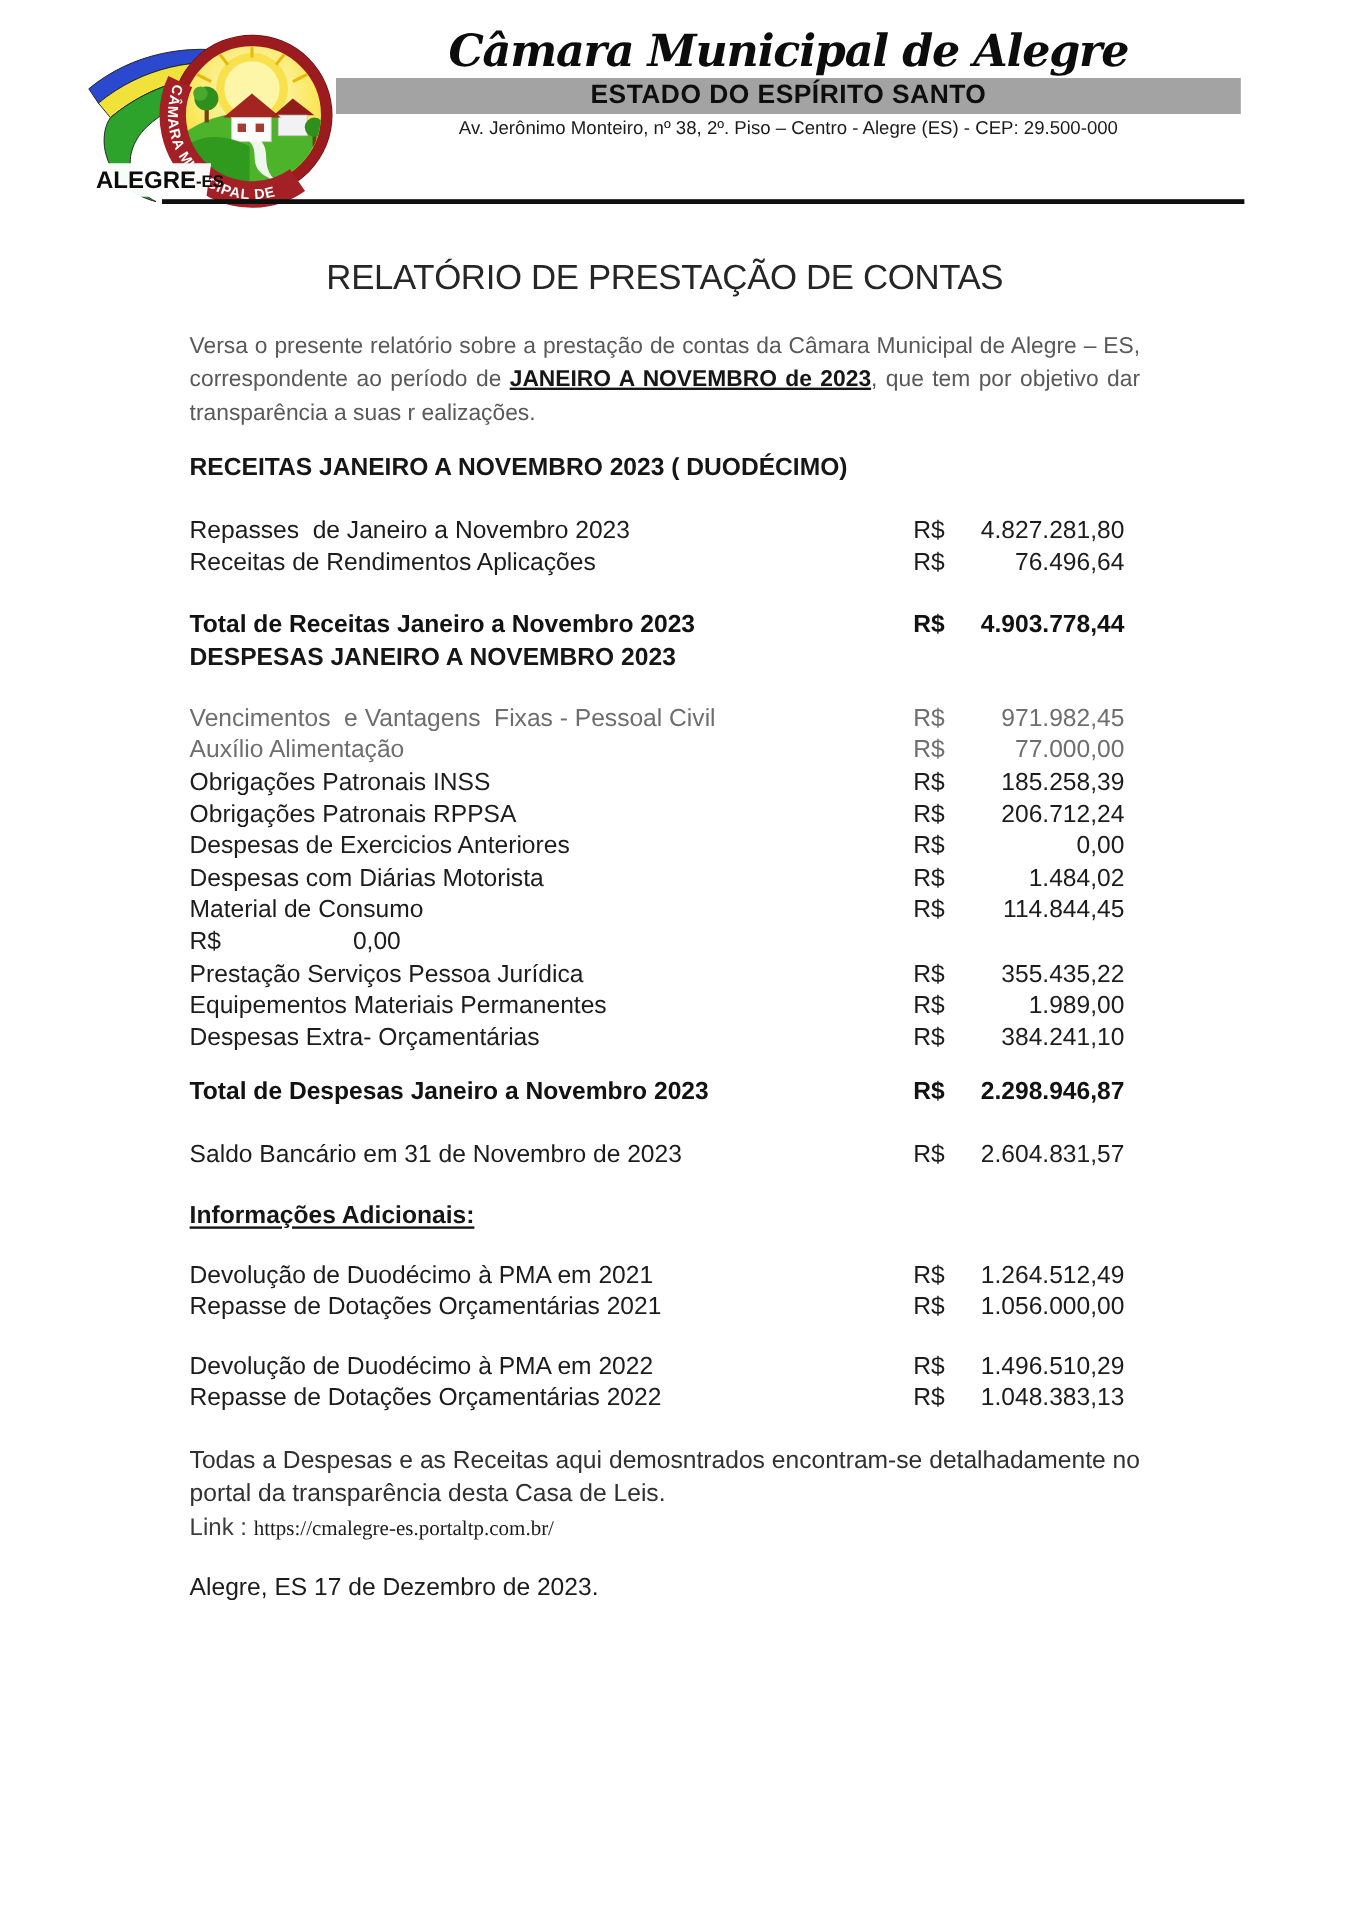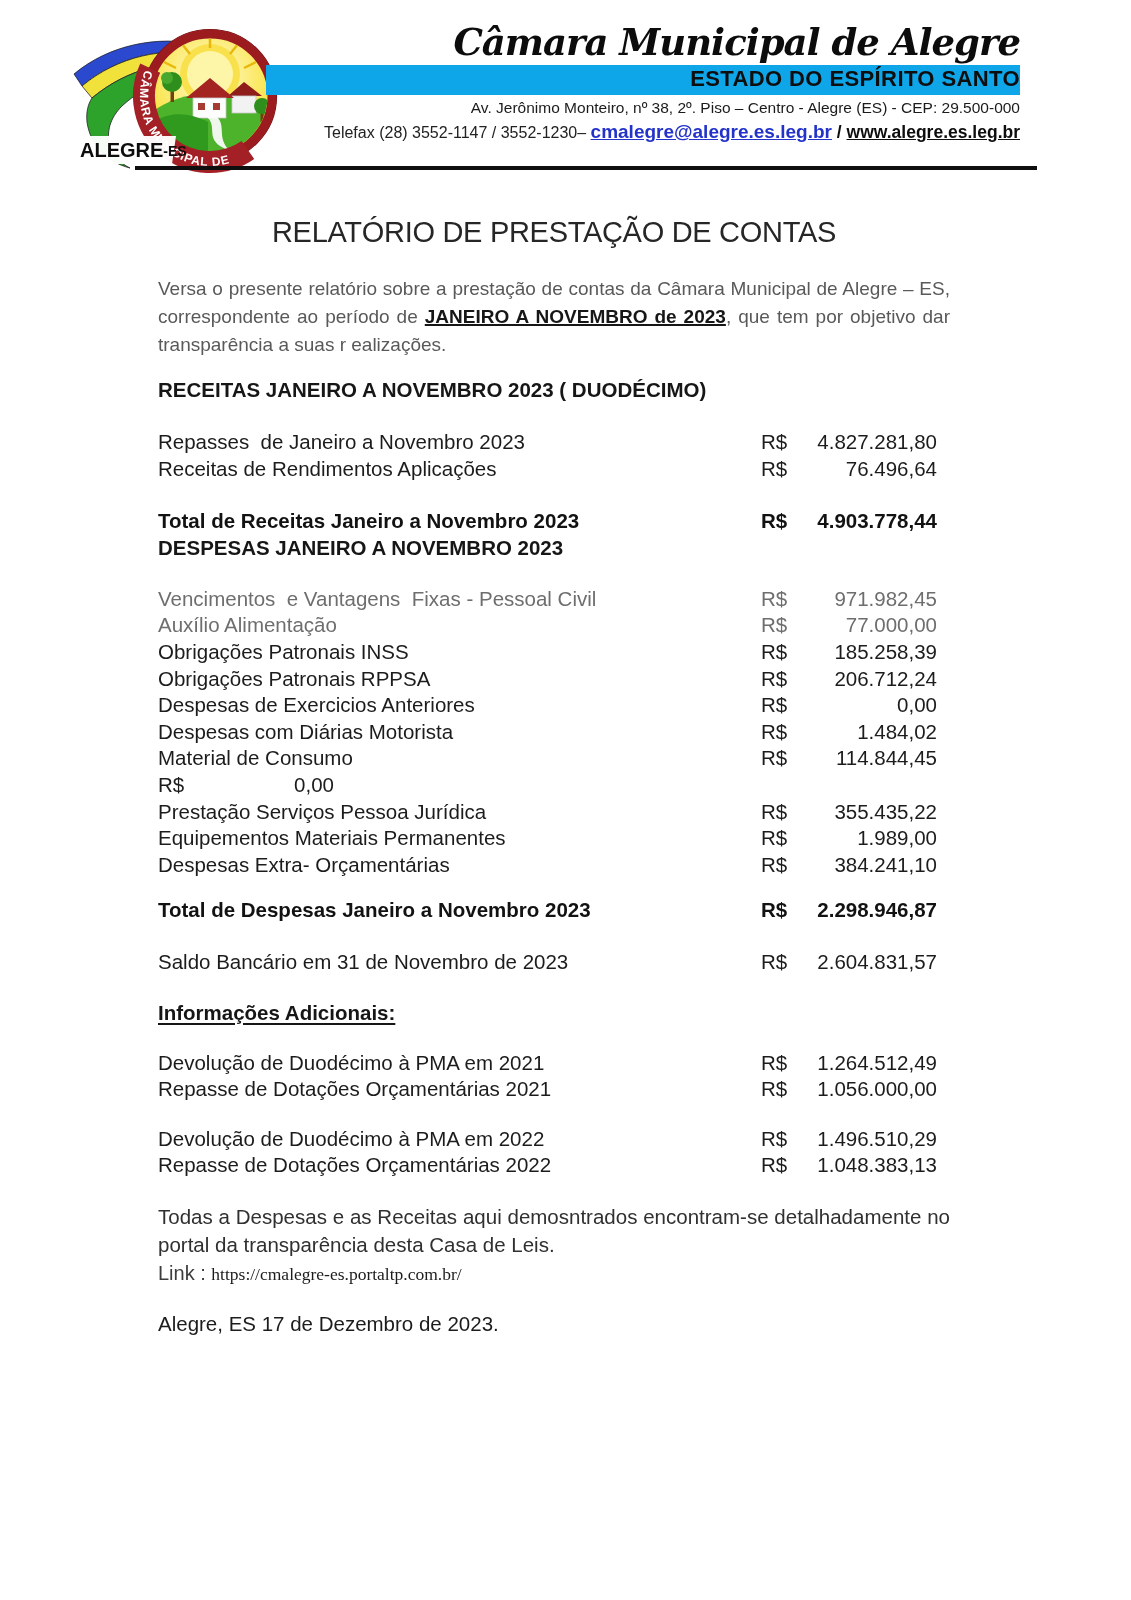--- a/index.html
+++ b/index.html
@@ -4,27 +4,27 @@
 <style>
   html,body { margin:0; padding:0; background:#ffffff; }
   .page {
     position:relative; width:1131px; height:1600px; background:#ffffff;
     font-family:"Liberation Sans", sans-serif; color:#1d1d1d; overflow:hidden;
   }
 
   
   .letterhead { position:absolute; left:0; top:0; width:1131px; height:170px; }
   .logo { position:absolute; left:70px; top:24px; width:220px; height:150px; }
-  .head-right { position:absolute; left:266px; top:22px; width:754px; text-align:right; }
+  .head-right { position:absolute; left:280px; top:22px; width:754px; text-align:center; }
   .brand {
     font-family:"DejaVu Serif", serif; font-style:italic; font-weight:bold;
     font-size:37px; line-height:1.12; letter-spacing:-1px; color:#0c0c0c;
   }
   .state-bar {
-    background:#0ea5e9; font-weight:bold; font-size:22px; letter-spacing:.4px;
+    background:#a3a3a3; font-weight:bold; font-size:22px; letter-spacing:.4px;
     padding:1px 0 3px; margin-top:2px; color:#0e0e0e;
   }
   .addr { font-size:15.5px; margin-top:4px; color:#1b1b1b; white-space:nowrap; }
   .contact { font-size:16px; margin-top:4px; white-space:nowrap; color:#222; }
   .contact .email { color:#2333c9; font-weight:bold; font-size:19px; text-decoration:underline; }
   .contact .site  { color:#0d0d0d; font-weight:bold; font-size:17.5px; text-decoration:underline; }
   .contact .sep   { font-weight:bold; font-size:17.5px; color:#0d0d0d; }
   .rule { position:absolute; left:135px; top:166px; width:902px; height:4px; background:#0f0f0f; }
 
   
@@ -135,21 +135,20 @@
 
         <path d="M6,112 L106,112 L102,140 L2,140 Z" fill="#ffffff" opacity="0.96"></path>
         <text x="10" y="133" font-weight="bold" fill="#0d0d0d" font-family="Liberation Sans, sans-serif"><tspan font-size="20">ALEGRE</tspan><tspan font-size="14" dy="-1">-ES</tspan></text>
       </svg>
     </div>
 
     <div class="head-right">
       <div class="brand">Câmara Municipal de Alegre</div>
       <div class="state-bar">ESTADO DO ESPÍRITO SANTO</div>
       <div class="addr">Av. Jerônimo Monteiro, nº 38, 2º.  Piso – Centro - Alegre (ES) - CEP: 29.500-000</div>
-      <div class="contact"><span>Telefax (28) 3552-1147 / 3552-1230– </span><a class="email">cmalegre@alegre.es.leg.br</a><span class="sep"> / </span><span class="site">www.alegre.es.leg.br</span></div>
     </div>
 
     <div class="rule"></div>
   </header>
 
   <main>
 
     <h1 class="doc-title">RELATÓRIO DE PRESTAÇÃO DE CONTAS</h1>
 
     <p class="intro"><span>Versa  o presente relatório sobre a prestação de contas da Câmara Municipal de Alegre –  ES, correspondente ao período de </span><span class="hl">JANEIRO A NOVEMBRO de 2023</span><span>, que tem por objetivo dar transparência  a suas r ealizações.</span></p>

